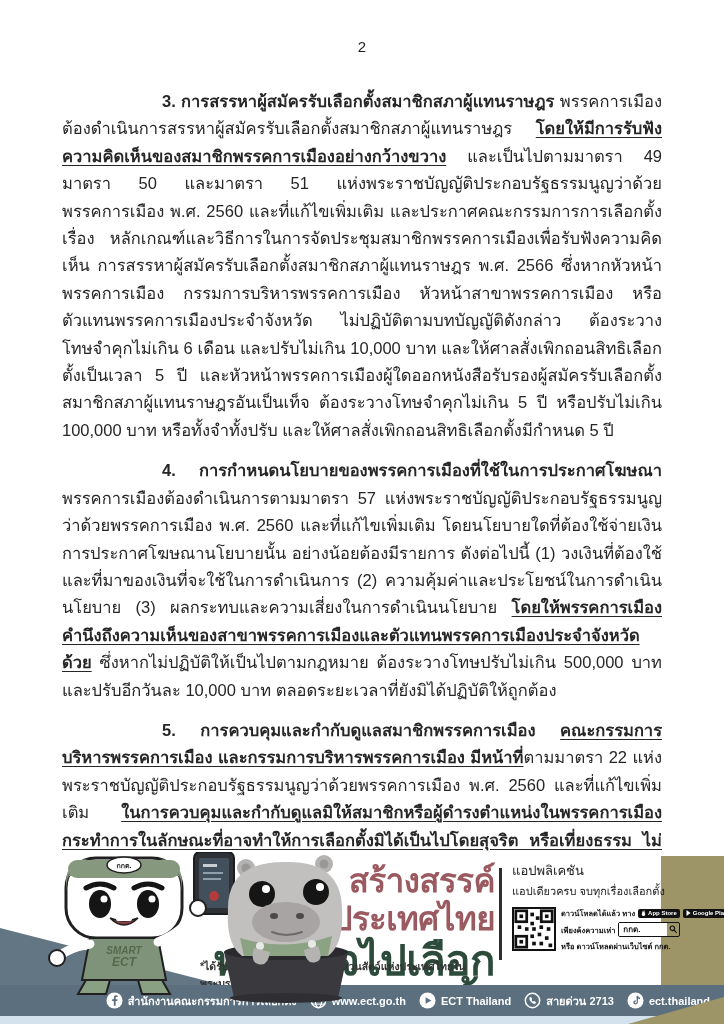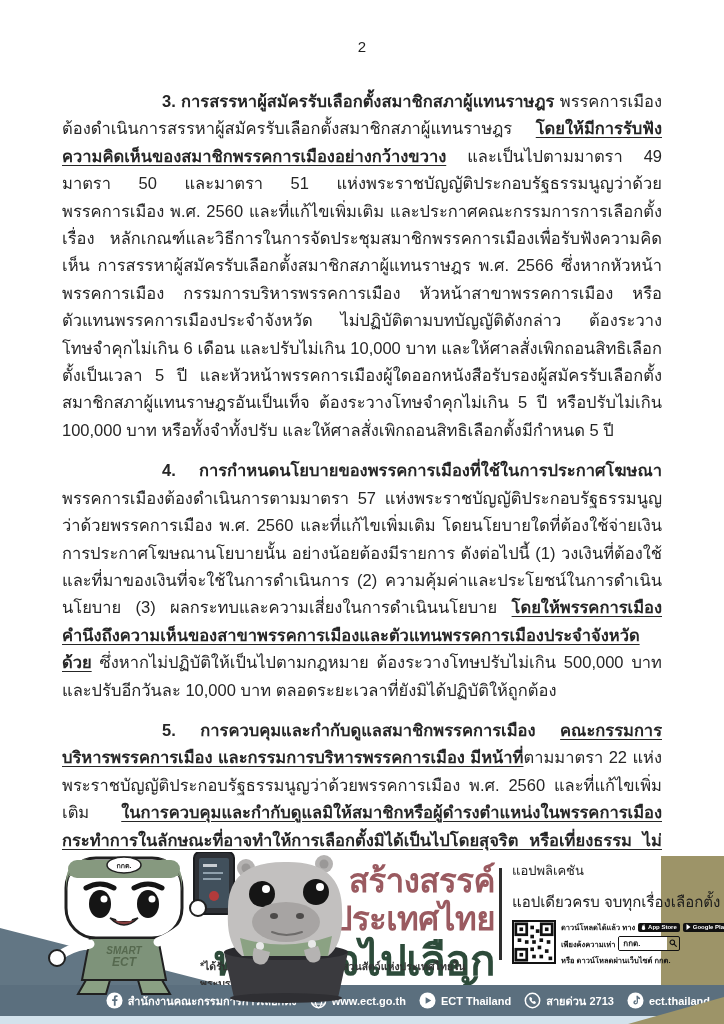--- a/index.html
+++ b/index.html
@@ -36,22 +36,22 @@
   .slogan { position:absolute; left:195px; top:10px; width:300px; text-align:right; z-index:2; }
   .slogan-1 { font-size:33px; font-weight:600; color:#9a5a60; line-height:1.15; letter-spacing:-0.5px; }
   .slogan-2 { font-size:42px; font-weight:800; color:#2d4b3a; line-height:1.1; letter-spacing:-0.5px; }
   .footnote { position:absolute; left:200px; top:106px; width:296px; font-size:10.5px; font-weight:bold; color:#333333; z-index:2; text-align:left; }
 
   .divider { position:absolute; left:499px; top:16px; width:3px; height:92px; background:#2e2e2e; z-index:2; }
 
   .app-panel { position:absolute; left:512px; top:12px; width:148px; z-index:2; background:#ffffff; }
   .app-kicker { font-size:13px; color:#1c1c1c; line-height:1.1; }
   .app-name { font-size:24px; font-weight:900; color:#111111; letter-spacing:0.5px; line-height:1.05; }
-  .app-tagline { font-size:15px; color:#1c1c1c; margin-top:12px; white-space:nowrap; }
-  .qr-row { display:flex; gap:5px; margin-top:6px; align-items:flex-start; }
+  .app-tagline { font-size:11px; color:#1c1c1c; margin-top:4px; white-space:nowrap; }
+  .qr-row { display:flex; gap:5px; margin-top:6px; align-items:center; }
   .qr-box { width:44px; height:44px; border:2px solid #111; background:#fff; flex:0 0 auto; }
   .qr-lines { display:flex; flex-direction:column; gap:3px; padding-top:1px; }
   .qr-line { display:flex; align-items:center; gap:3px; font-size:7.5px; font-weight:bold; color:#111; white-space:nowrap; }
   .store-badge { background:#111; color:#fff; font-size:6px; font-weight:bold; border-radius:2px; padding:1px 3px; display:flex; align-items:center; gap:2px; line-height:1.1; }
   .search-pill { display:flex; align-items:center; border:1.5px solid #111; border-radius:2px; overflow:hidden; }
   .search-term { font-size:8px; font-weight:bold; padding:0 4px; color:#111; background:#fff; min-width:48px; }
   .search-mag { font-size:8px; padding:0 2px; color:#111; }
 </style>
 </head>
 <body>

